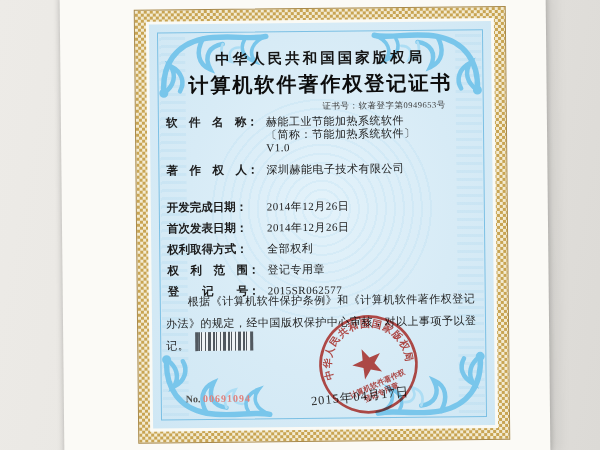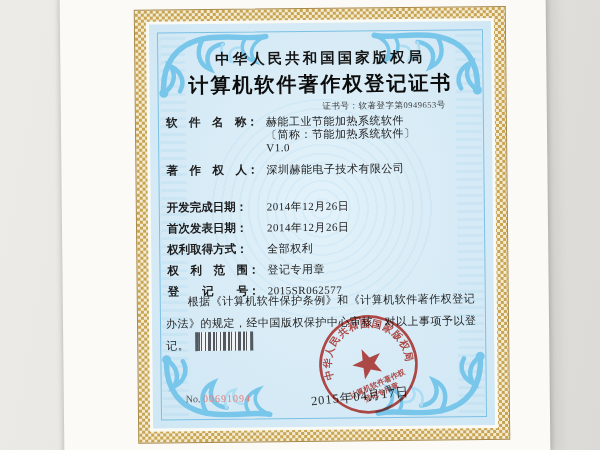--- a/index.html
+++ b/index.html
@@ -85,21 +85,21 @@
     text-indent:2em;letter-spacing:.5px;
   }
   .barcode{
     position:absolute;left:43px;top:308px;width:52px;height:19px;
     background:repeating-linear-gradient(90deg,
       #3a3f45 0 2px,#f2f4f4 2px 3px,#3a3f45 3px 4px,#f2f4f4 4px 7px,
       #3a3f45 7px 8px,#f2f4f4 8px 10px,#3a3f45 10px 13px,#f2f4f4 13px 15px);
     border-left:3px solid #3a3f45;border-right:3px solid #3a3f45;
     opacity:.85;
   }
-  .serial{position:absolute;left:33px;top:369px;font-size:10px;color:#50504e;}
+  .serial{position:absolute;left:33px;top:369px;font-size:10px;color:#50504e;font-weight:bold;}
   .serial .digits{color:#e0827e;letter-spacing:1px;}
   .issue-date{
     position:absolute;left:158px;top:366px;font-size:12.5px;color:#2a2a2a;
     letter-spacing:1px;transform:rotate(-5deg);z-index:1;
   }
   .seal{
     position:absolute;left:164px;top:290px;width:104px;height:104px;
     transform:rotate(-24deg);z-index:2;opacity:.88;mix-blend-mode:multiply;
   }
 </style>

